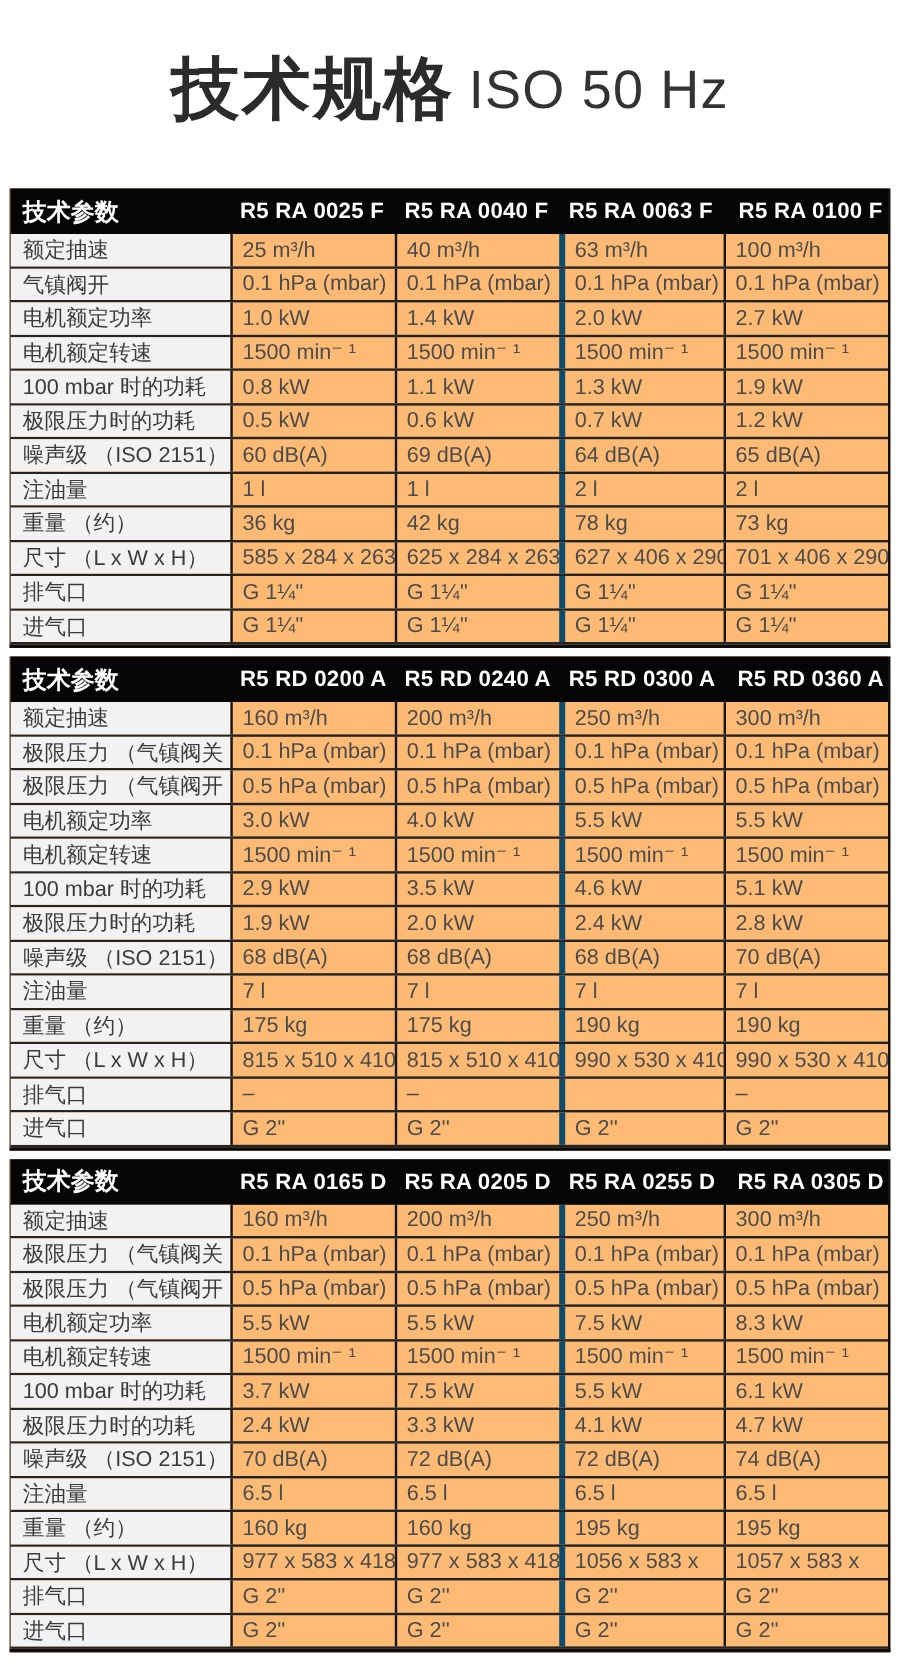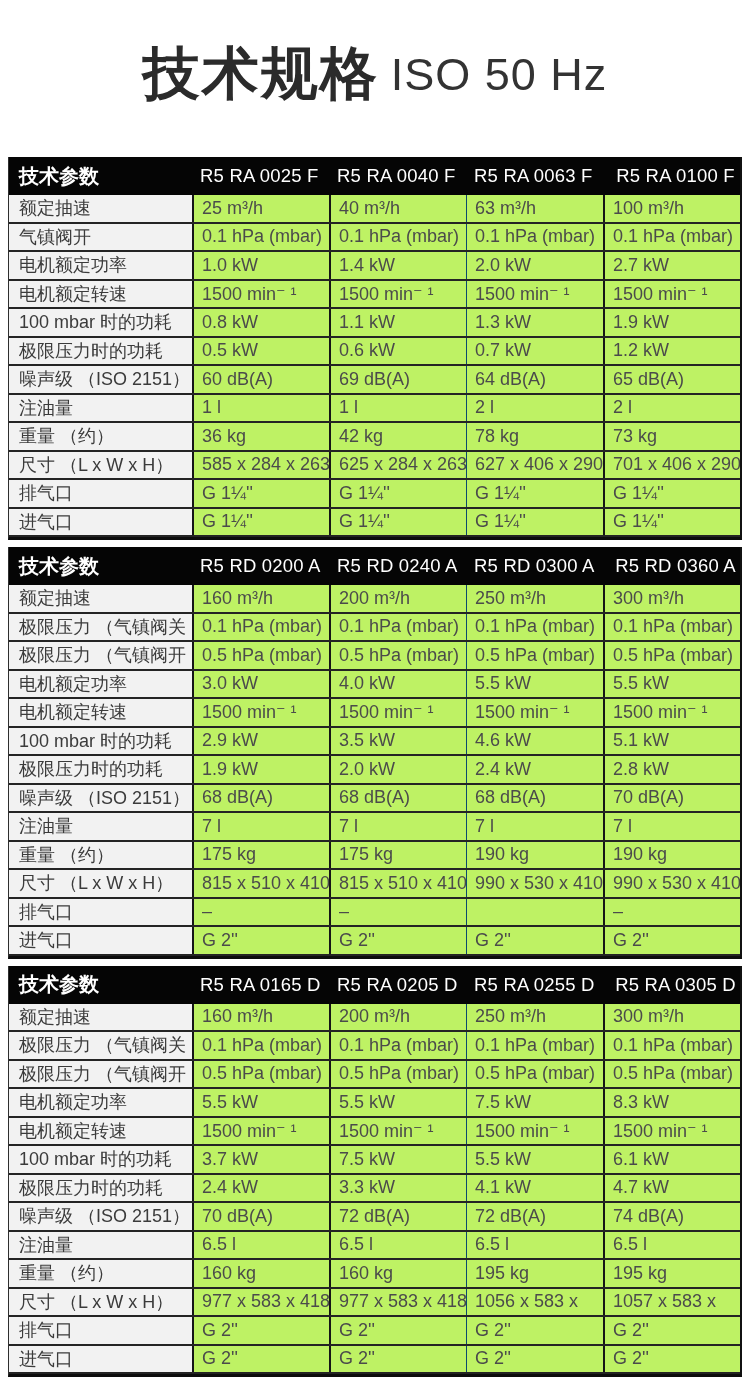--- a/index.html
+++ b/index.html
@@ -39,21 +39,21 @@
   }
   
   .tables {
     margin: 41px 8px 0 8px;
   }
   .spec-table {
     border-left: 1px solid #2e2e2e;
     border-right: 2px solid #111111;
     border-bottom: 3px solid #0d0d0d;
     margin-bottom: 7px;
-    background: #bef264;
+    background: #fdba74;
   }
   .t-header {
     display: flex;
     align-items: center;
     height: 38px;
     background: #050505;
     color: #ffffff;
   }
   .h-label {
     width: 183px;
@@ -61,21 +61,21 @@
     padding-left: 10px;
     font-size: 20px;
     font-weight: 700;
     box-sizing: border-box;
   }
   .h-model {
     width: 137px;
     min-width: 137px;
     padding-left: 8px;
     font-size: 18.5px;
-    font-weight: 400;
+    font-weight: 700;
     letter-spacing: 0.2px;
     box-sizing: border-box;
     white-space: nowrap;
     overflow: hidden;
   }
   .h-model:last-child { flex: 1; text-align: center; }
   .t-row {
     display: flex;
     align-items: flex-end;
     height: 26.5px;
@@ -104,21 +104,21 @@
     padding-left: 8px;
     box-sizing: border-box;
     border-left: 2px solid #161616;
     color: #4b4b4b;
     font-size: 18px;
     white-space: nowrap;
     overflow: hidden;
   }
   
   .t-row .c-val:nth-child(4) {
-    border-left: 1px solid #0c4a6e;
+    border-left: 5px solid #0c4a6e;
   }
   .c-val:last-child { flex: 1; }
 </style>
 </head>
 <body>
 
 <div class="page">
   <div class="title-wrap">
     <span class="title-zh">技术规格</span><span class="title-iso">ISO 50 Hz</span>
   </div>

